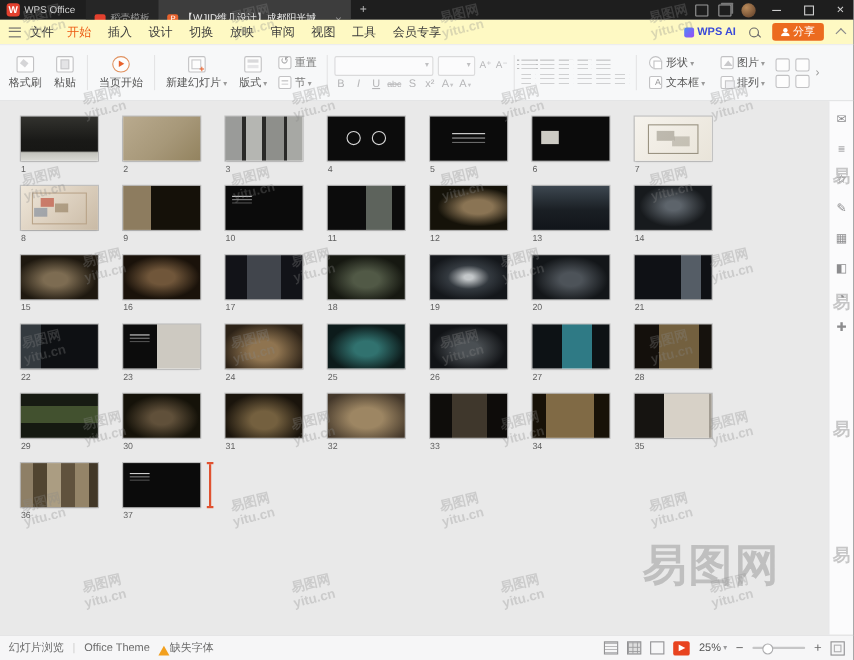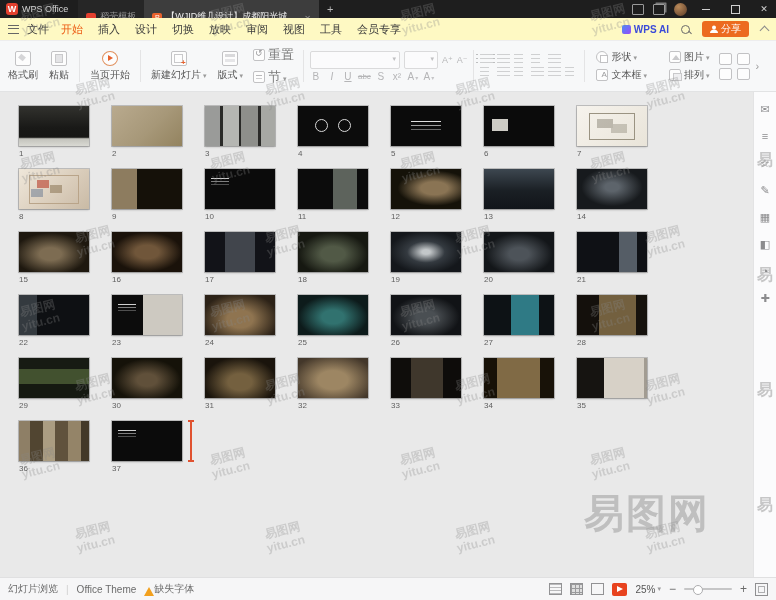--- a/index.html
+++ b/index.html
@@ -44,21 +44,21 @@
   .share-btn{display:flex;align-items:center;gap:3px;background:#ec6b1f;color:#fff;font-size:10px;
     height:16px;padding:0 8px;border-radius:3px;}
   .chev-up{width:6px;height:6px;border-left:1.4px solid #8a8a8a;border-top:1.4px solid #8a8a8a;transform:rotate(45deg);margin-top:2px;}
 
   
   .ribbon{height:46px;background:#f7f8f9;border-bottom:1px solid #e2e3e4;display:flex;align-items:center;
     padding:2px 4px;gap:3px;flex:0 0 auto;font-size:10px;color:#555;}
   .rsep{width:1px;height:32px;background:#e4e4e5;margin:0 3px;flex:0 0 auto;}
   .rbtn{display:flex;align-items:center;justify-content:center;border-radius:3px;}
   .rbtn.v{flex-direction:column;gap:2px;padding:2px 4px;}
-  .rbtn.s{gap:3px;padding:1px 3px;font-size:13px;color:#7a7a7a;justify-content:flex-start;}
+  .rbtn.s{gap:3px;padding:1px 3px;font-size:10px;color:#7a7a7a;justify-content:flex-start;}
   .rcol{display:flex;flex-direction:column;gap:2px;}
   .rlbl{white-space:nowrap;}
   .drop::after{content:" ▾";font-size:7px;color:#9a9a9a;}
   .ric{width:14px;height:13px;border:1px solid #c2c2c4;border-radius:2px;background:#fdfdfd;position:relative;flex:0 0 auto;}
   .ric.tiny{width:10px;height:10px;}
   .icon-brush::after{content:"";position:absolute;left:3px;top:3px;width:6px;height:5px;background:#d5d5d7;transform:rotate(40deg);}
   .icon-clipboard::after{content:"";position:absolute;left:3px;top:2px;width:6px;height:7px;background:#e4e4e6;border:1px solid #c9c9cb;}
   .icon-playpage{border-radius:50%;border-color:#e0915f;}
   .icon-playpage::after{content:"";position:absolute;left:5px;top:3px;border-left:5px solid #e8622d;
     border-top:3px solid transparent;border-bottom:3px solid transparent;}
@@ -78,21 +78,21 @@
   .fmt.un{text-decoration:underline;}
   .fmt.st{text-decoration:line-through;font-size:8px;}
   .fmt.drop2::after{content:"▾";font-size:6px;color:#c5c5c7;margin-left:1px;}
   .pic{width:13px;height:11px;flex:0 0 auto;position:relative;opacity:.55;}
   .bars-l{background:repeating-linear-gradient(#b0b0b2 0 1px,transparent 1px 4px);}
   .bars-l::after{content:"";position:absolute;inset:0;background:linear-gradient(90deg,transparent 70%,#f7f8f9 70%);}
   .bars-c{background:repeating-linear-gradient(#b0b0b2 0 1px,transparent 1px 4px);}
   .bullets{background:repeating-linear-gradient(#b0b0b2 0 1px,transparent 1px 4px);}
   .bullets::before{content:"";position:absolute;left:-4px;top:0;width:2px;height:11px;
     background:repeating-linear-gradient(#8f8f91 0 1px,transparent 1px 4px);}
-  .rgrid{display:grid;grid-template-columns:auto auto;gap:2px 16px;padding:0 2px;}
+  .rgrid{display:grid;grid-template-columns:auto auto;gap:2px 8px;padding:0 2px;}
   .rbtn.h{gap:3px;padding:1px 3px;justify-content:flex-start;}
   .icon-shape{border-radius:50%;}
   .icon-shape::after{content:"";position:absolute;right:-1px;bottom:-1px;width:6px;height:6px;border:1px solid #c2c2c4;background:#fff;}
   .icon-pic::after{content:"";position:absolute;left:2px;bottom:2px;border-left:4px solid transparent;
     border-right:4px solid transparent;border-bottom:5px solid #c9c9cb;}
   .icon-textbox::after{content:"A";position:absolute;left:4px;top:0px;font-size:8px;color:#9a9a9c;}
   .icon-arrange::after{content:"";position:absolute;left:3px;top:3px;width:7px;height:6px;border:1px solid #c9c9cb;background:#efeff1;}
   .pairgrid{display:grid;grid-template-columns:auto auto;gap:3px 5px;margin-left:2px;}
   .pairgrid .ric{width:11px;height:10px;}
   .more-chev{color:#9a9a9a;font-size:11px;margin-left:2px;}

